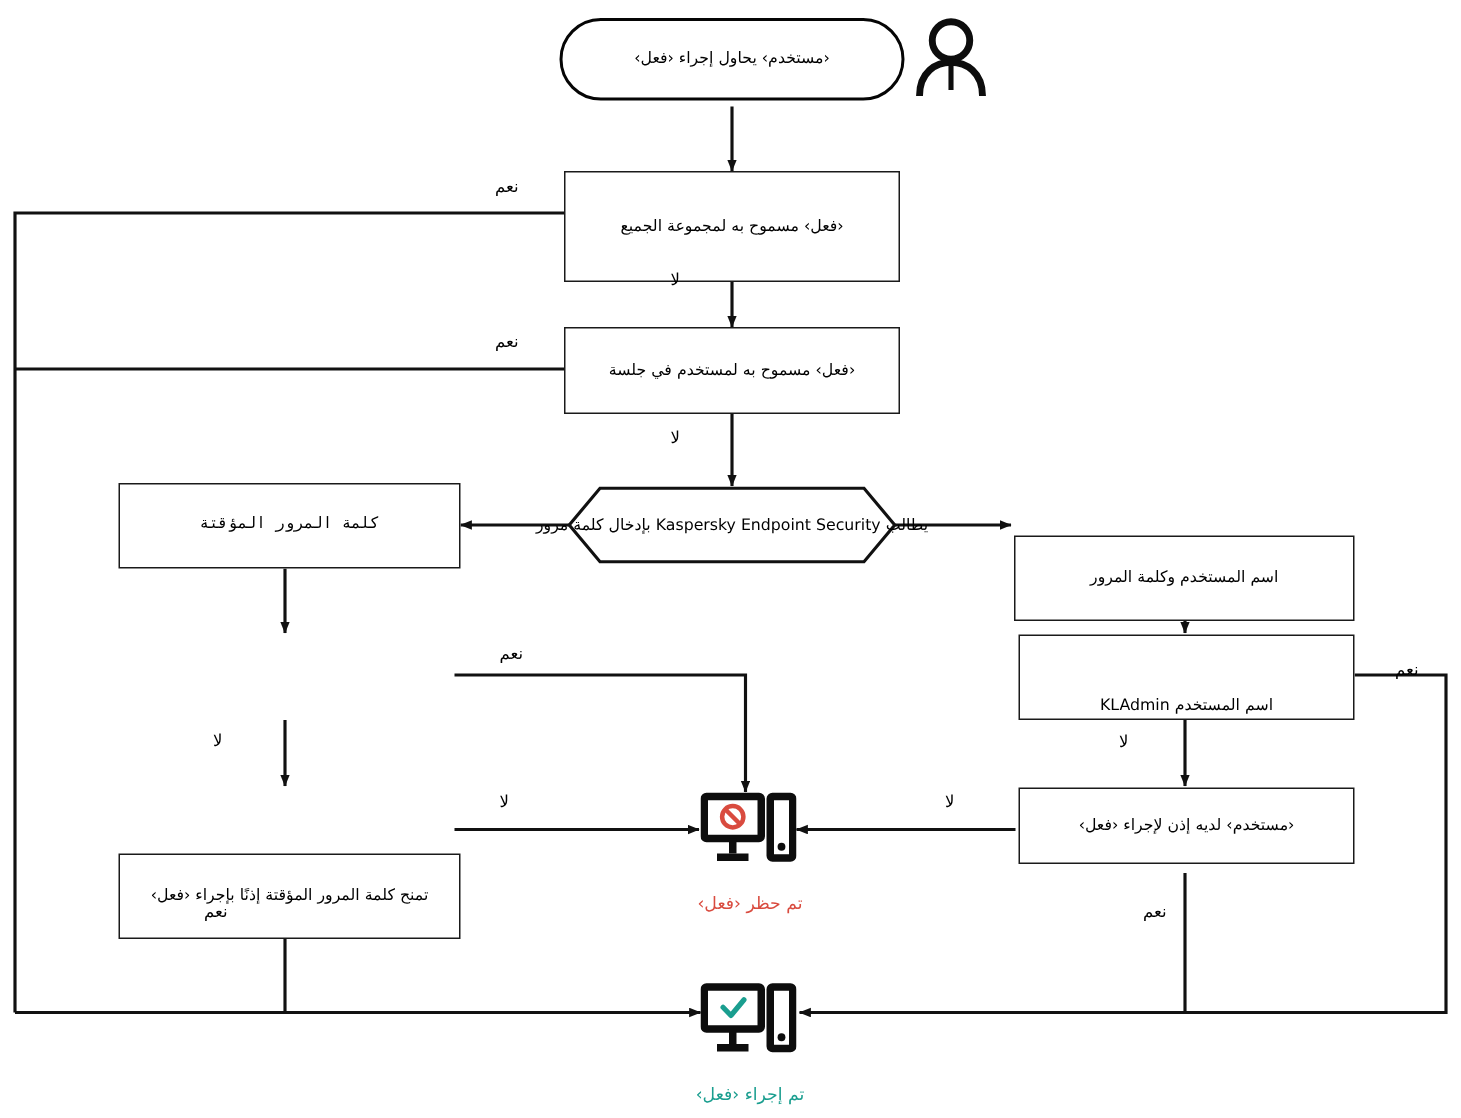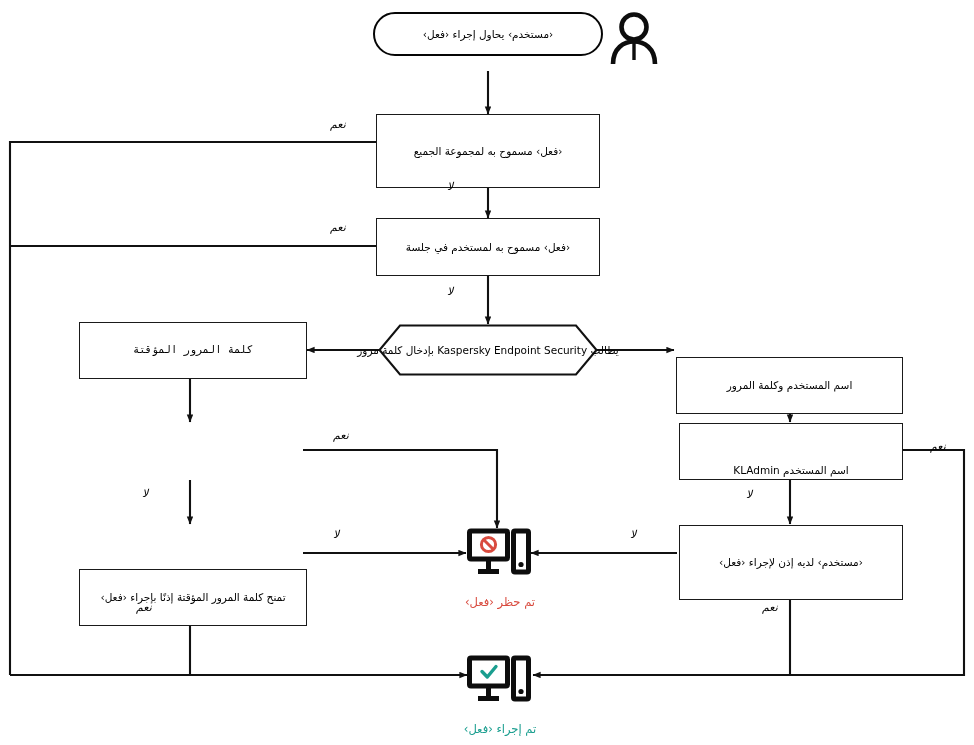--- a/index.html
+++ b/index.html
@@ -64,21 +64,20 @@
     height: 100%;
     z-index: 1;
   }
   .edge-label {
     position: absolute;
     font-size: 11px;
     color: #000000;
     direction: rtl;
     unicode-bidi: isolate;
     white-space: nowrap;
-    font-style: italic;
   }
   .end-label {
     position: absolute;
     font-size: 11.5px;
     direction: rtl;
     unicode-bidi: isolate;
     white-space: nowrap;
     text-align: center;
   }
   .blocked-label { color: #d94b3f; }
@@ -134,21 +133,21 @@
       <path d="M790,480 L790,524" marker-end="url(#arrow)"></path>
 
       <path d="M903,450 L964,450 L964,675 L533,675" marker-end="url(#arrow)"></path>
 
       <path d="M677,553 L531,553" marker-end="url(#arrow)"></path>
 
       <path d="M790,582 L790,675"></path>
     </g>
   </svg>
 
-  <div class="node terminator" style="left:373px; top:12px; width:230px; height:44px;">
+  <div class="node terminator" style="left:373px; top:12px; width:230px; height:55px;">
     <span>‹مستخدم› يحاول إجراء ‹فعل›</span>
   </div>
 
   <div class="actor" style="left:605px; top:10px; width:58px; height:56px;">
     <svg viewBox="0 0 58 56" width="58" height="56" xmlns="http://www.w3.org/2000/svg">
       <circle cx="29" cy="17" r="12.5" fill="none" stroke="#0d0d0d" stroke-width="4.6"></circle>
       <path d="M8,54 C8,38 19,31.5 29,31.5 C39,31.5 50,38 50,54" fill="none" stroke="#0d0d0d" stroke-width="4.6"></path>
       <path d="M29,32 L29,50" stroke="#0d0d0d" stroke-width="3.4" fill="none"></path>
     </svg>
   </div>
@@ -178,21 +177,21 @@
 
 
   <div class="node rect" style="left:679px; top:423px; width:224px; height:57px;align-items:flex-end;">
     <span>اسم المستخدم KLAdmin</span>
   </div>
 
   <div class="node rect" style="left:79px; top:525px; width:228px; height:57px;margin-top:44px;">
     <span>تمنح كلمة المرور المؤقتة إذنًا بإجراء ‹فعل›</span>
   </div>
 
-  <div class="node rect" style="left:679px; top:525px; width:224px; height:75px;">
+  <div class="node rect" style="left:679px; top:525px; width:224px; height:51px;">
     <span>‹مستخدم› لديه إذن لإجراء ‹فعل›</span>
   </div>
 
   <div class="icon-box" style="left:467px; top:528px; width:64px; height:50px;">
     <svg viewBox="0 0 64 50" width="64" height="50" xmlns="http://www.w3.org/2000/svg">
       <rect x="2.5" y="3" width="38" height="28" rx="1.5" fill="none" stroke="#0d0d0d" stroke-width="5"></rect>
       <path d="M21.5,31 L21.5,41" stroke="#0d0d0d" stroke-width="5" fill="none"></path>
       <path d="M11,43.5 L32,43.5" stroke="#0d0d0d" stroke-width="5" fill="none"></path>
       <rect x="46.5" y="3" width="15" height="41" rx="1.5" fill="none" stroke="#0d0d0d" stroke-width="5"></rect>
       <circle cx="54" cy="36.5" r="2.6" fill="#0d0d0d"></circle>

